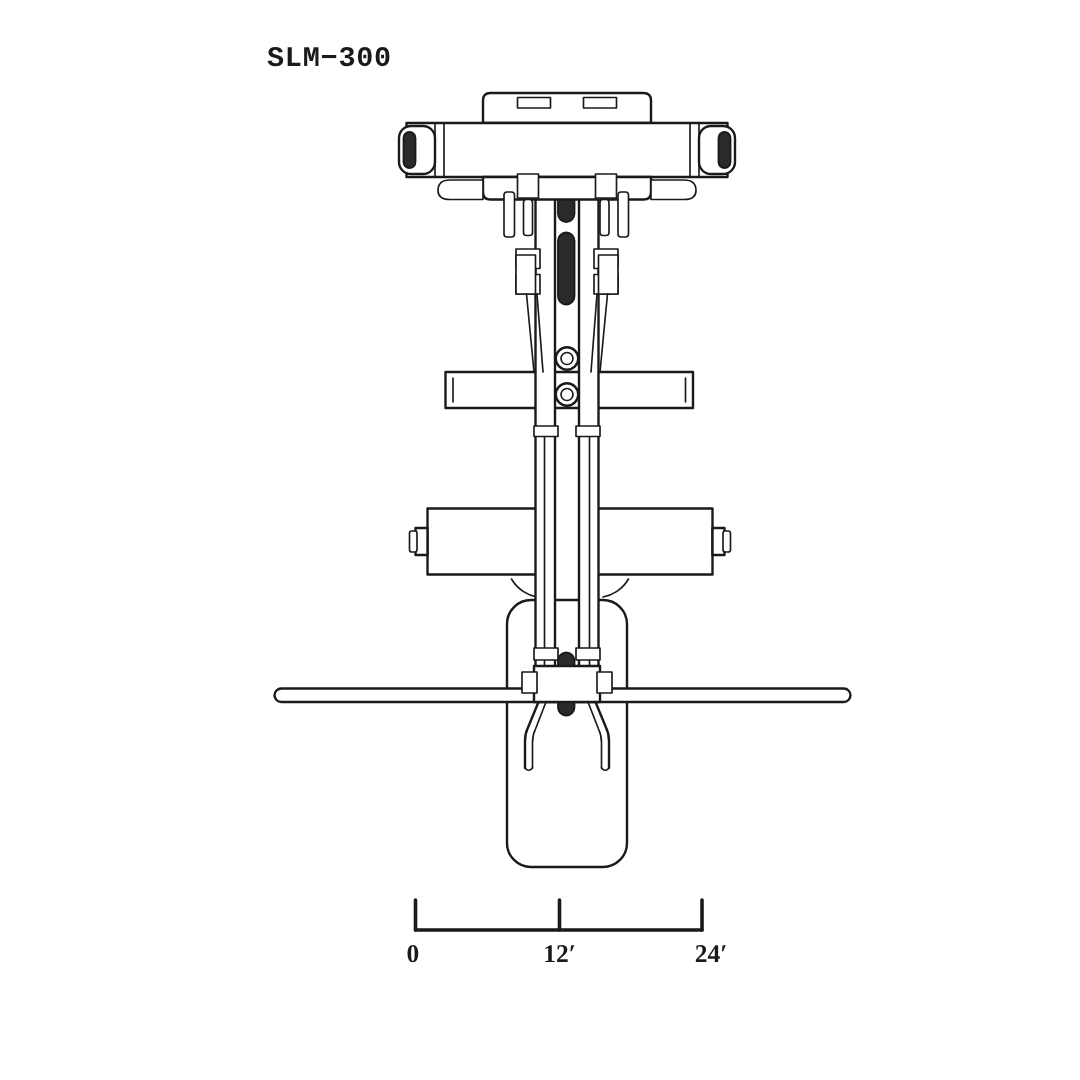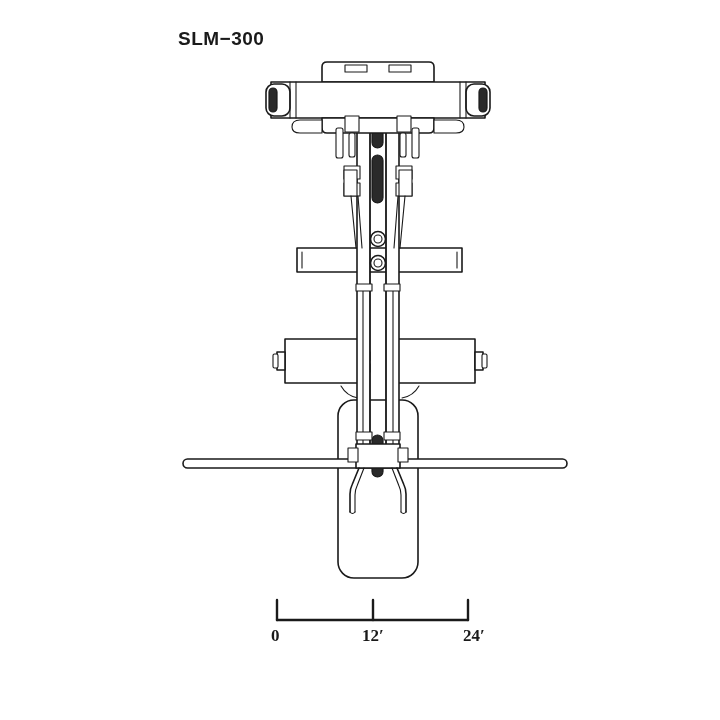--- a/index.html
+++ b/index.html
@@ -15,21 +15,21 @@
     position: relative;
     width: 720px;
     height: 720px;
     background: #ffffff;
     overflow: hidden;
   }
   #title-label {
     position: absolute;
     left: 178px;
     top: 28px;
-    font-family: Liberation Sans, sans-serif;
+    font-family: Liberation Mono, monospace;
     font-size: 19px;
     font-weight: 700;
     letter-spacing: 0.5px;
     color: #1a1a1a;
     white-space: nowrap;
   }
   #drawing-svg {
     position: absolute;
     left: 0;
     top: 0;

